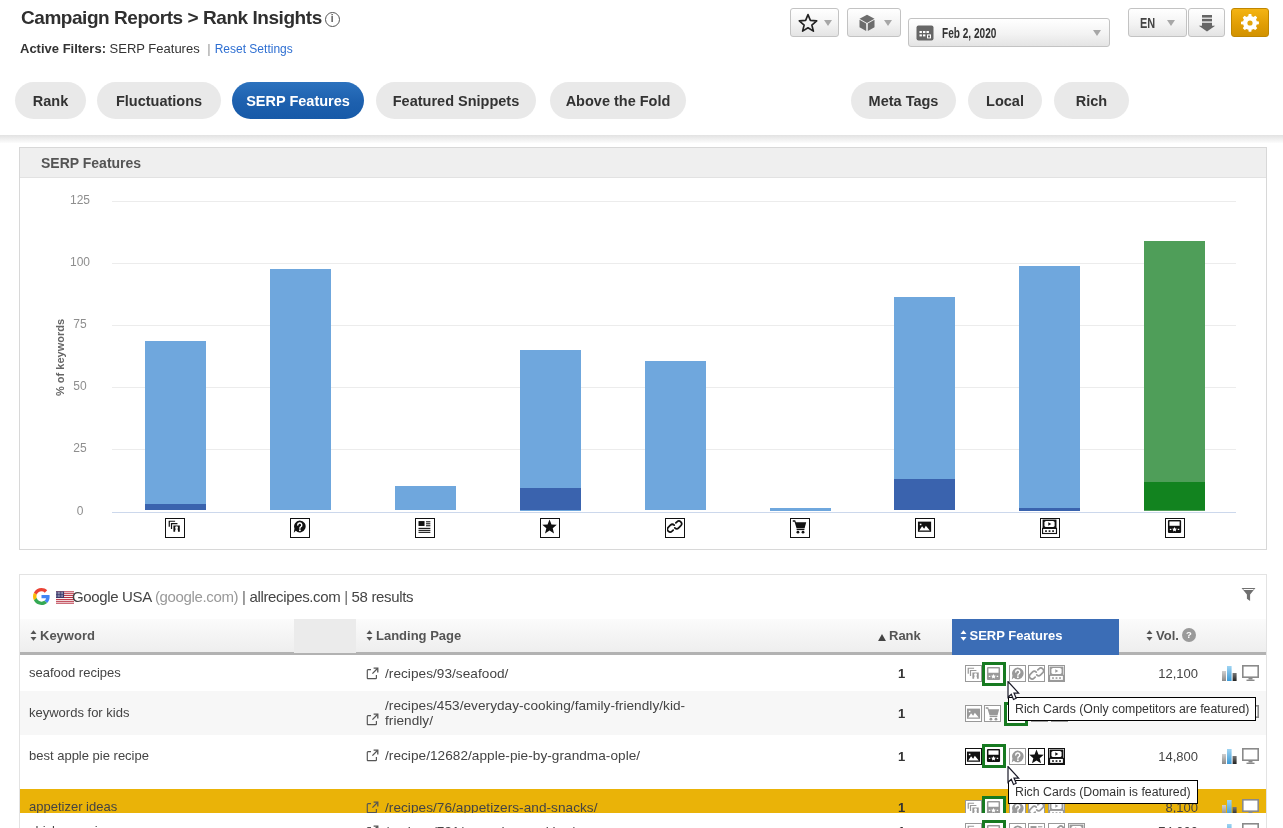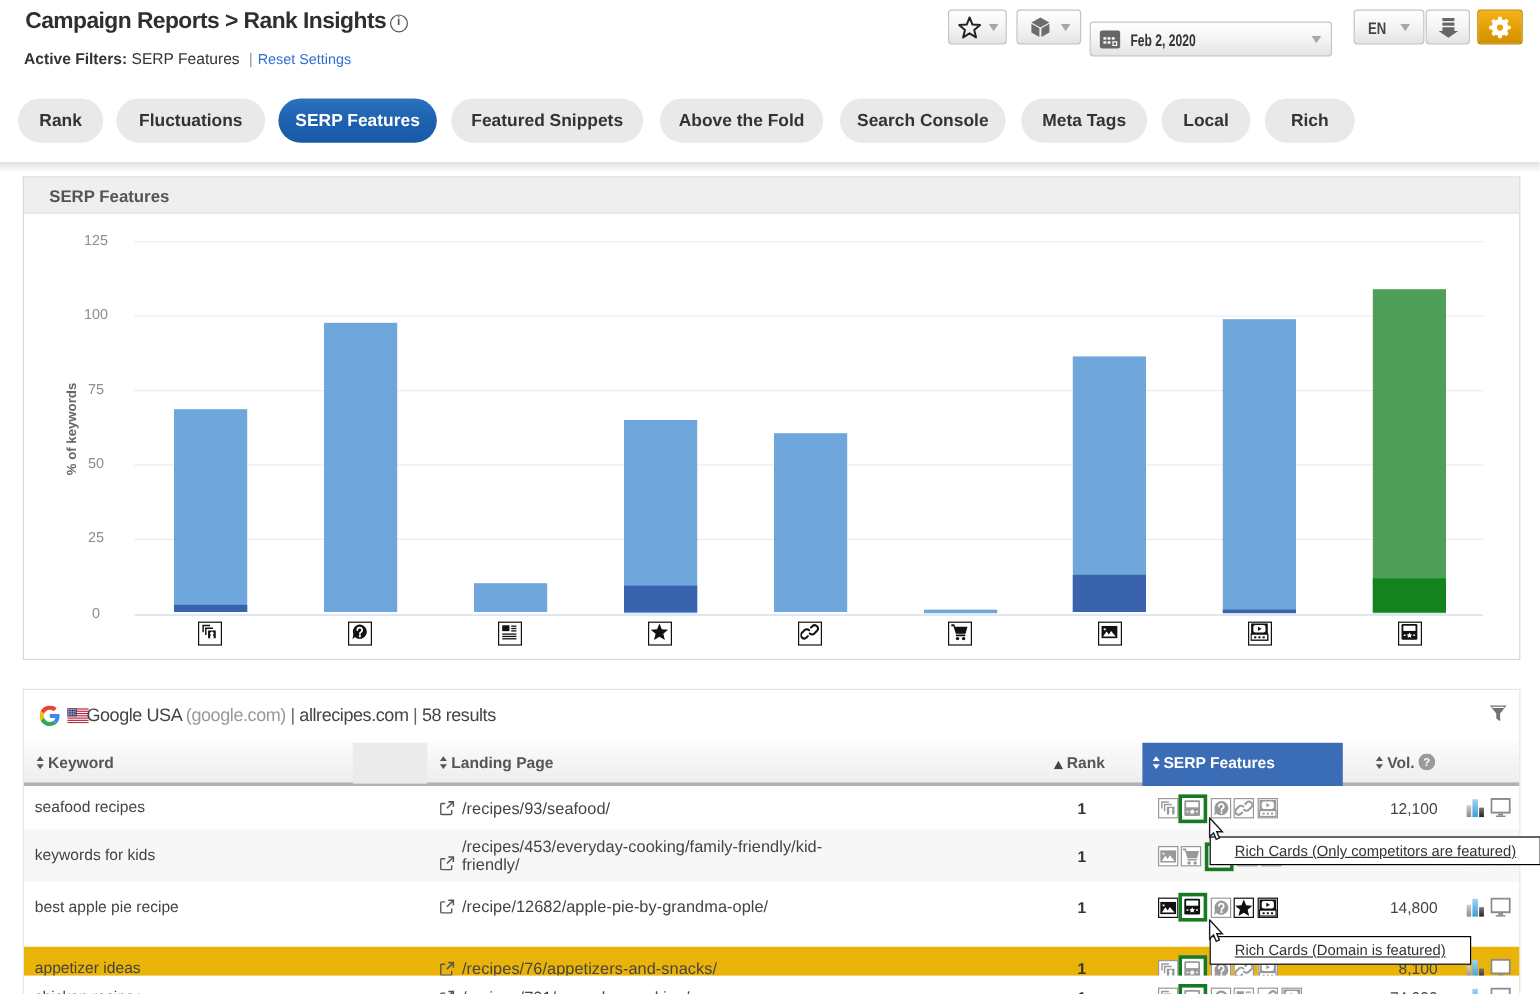--- a/index.html
+++ b/index.html
@@ -64,21 +64,21 @@
   .lp svg { display:block; }
   .rank { position:absolute; left:832px; width:99px; text-align:center; font-size:13px;
       font-weight:bold; color:#333; }
   .vol { position:absolute; width:100px; text-align:right; font-size:13px; color:#444; }
   .ric { display:block; width:17px; height:17px; background:#fff; text-align:center; }
   .ric svg { vertical-align:0px; }
   .ricg { display:block; width:24px; height:24px; background:#fff; border:3.5px solid #177a21;
       text-align:center; padding-top:1px; }
   .ricg svg { vertical-align:0px; }
   .tooltip { position:absolute; background:#fff; border:1px solid #000; font-size:12.3px;
-      color:#333; line-height:22px; padding:0 20px; white-space:nowrap; z-index:30;text-decoration:underline; }
+      color:#333; line-height:22px; padding:0 6px; white-space:nowrap; z-index:30; }
   .cursor { z-index:40; }
 </style>
 </head>
 <body>
 <div id="page">
   <h1>Campaign Reports &gt; Rank Insights<span class="info-i">i</span></h1>
   <div class="filters"><b>Active Filters:</b> SERP Features <span class="sep">|</span><a>Reset Settings</a></div>
 
   <div class="tbtn" style="left:790px;width:49px;">
       <svg width="22" height="22" viewBox="0 0 24 24">
@@ -125,21 +125,20 @@
         <path fill="#fff" d="M8.7 1h2.6l.4 2.2c.6.2 1.2.4 1.7.7l1.9-1.2 1.9 1.9-1.2 1.9c.3.5.6 1.1.7 1.7l2.2.4v2.6l-2.2.4c-.2.6-.4 1.2-.7 1.7l1.2 1.9-1.9 1.9-1.9-1.2c-.5.3-1.1.6-1.7.7l-.4 2.2H8.7l-.4-2.2c-.6-.2-1.2-.4-1.7-.7l-1.9 1.2-1.9-1.9 1.2-1.9c-.3-.5-.6-1.1-.7-1.7L1 11.3V8.7l2.2-.4c.2-.6.4-1.2.7-1.7L2.7 4.7l1.9-1.9 1.9 1.2c.5-.3 1.1-.6 1.7-.7L8.7 1z"></path>
         <circle cx="10" cy="10" r="2.6" fill="#e3a50a"></circle>
       </svg>
     </div>
 
   <div class="tab" style="left:15px;width:71px;">Rank</div>
   <div class="tab" style="left:97px;width:124px;">Fluctuations</div>
   <div class="tab active" style="left:232px;width:132px;">SERP Features</div>
   <div class="tab" style="left:376px;width:160px;">Featured Snippets</div>
   <div class="tab" style="left:550px;width:136px;">Above the Fold</div>
-  <div class="tab" style="left:700px;width:138px;">Search Console</div>
   <div class="tab" style="left:851px;width:105px;">Meta Tags</div>
   <div class="tab" style="left:968px;width:74px;">Local</div>
   <div class="tab" style="left:1054px;width:75px;">Rich</div>
   <div class="hdr-shadow"></div>
 
   <div id="panel">
     <div class="phead">SERP Features</div>
     <div class="ytitle">% of keywords</div>
     <div class="gline" style="top:53.0px;"></div>
     <div class="gline" style="top:115.1px;"></div>

